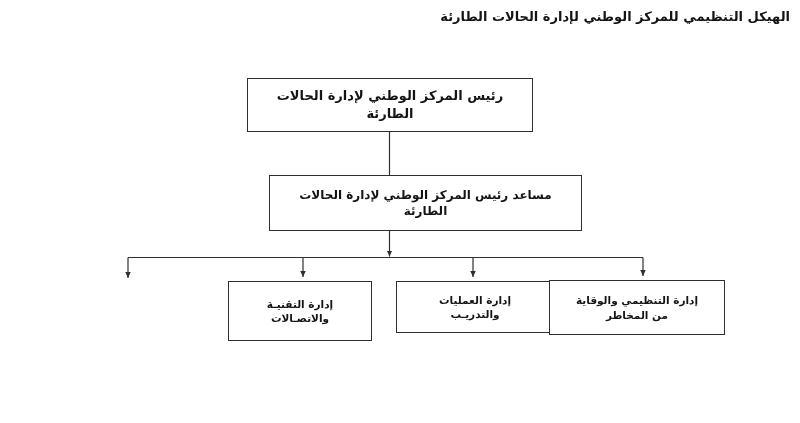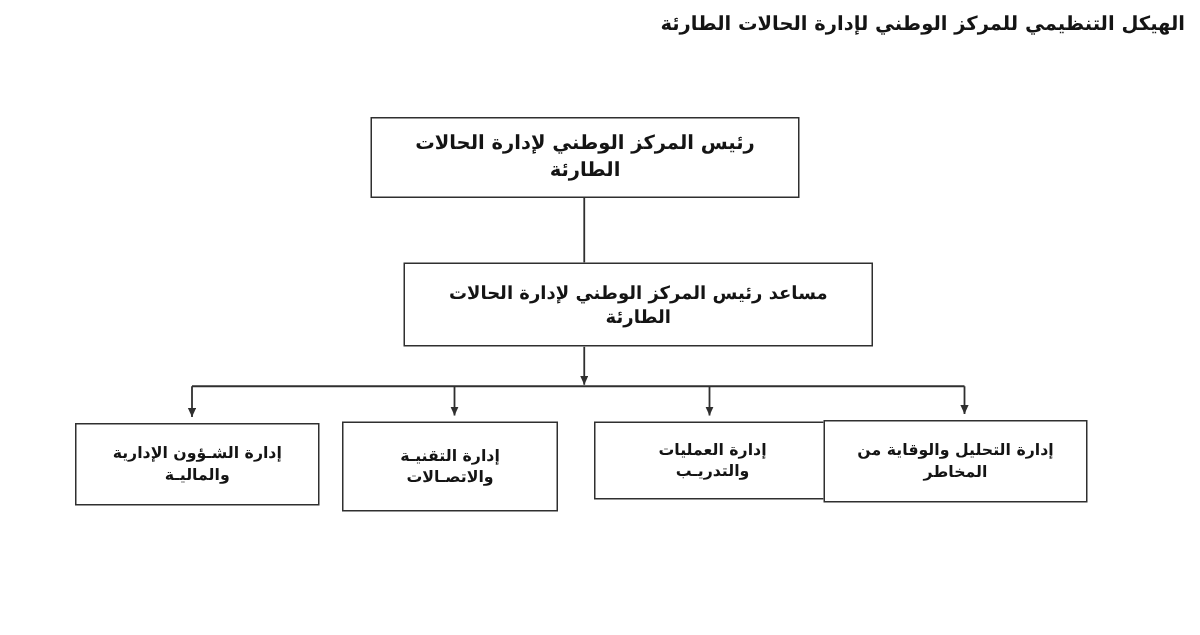--- a/index.html
+++ b/index.html
@@ -98,21 +98,20 @@
     <line x1="128" y1="257.5" x2="128" y2="278" marker-end="url(#arrow)"></line>
     <line x1="303" y1="257.5" x2="303" y2="277" marker-end="url(#arrow)"></line>
     <line x1="473" y1="257.5" x2="473" y2="277" marker-end="url(#arrow)"></line>
     <line x1="643" y1="257.5" x2="643" y2="276" marker-end="url(#arrow)"></line>
   </svg>
 
   <div class="org-box box-root" dir="rtl">رئيس المركز الوطني لإدارة الحالات الطارئة</div>
 
   <div class="org-box box-assistant" dir="rtl">مساعد رئيس المركز الوطني لإدارة الحالات الطارئة</div>
 
-  <div class="org-box box-dept box-dept-0" dir="rtl">إدارة الشـؤون الإدارية والماليـة</div>
 
   <div class="org-box box-dept box-dept-1" dir="rtl">إدارة التقنيـة والاتصـالات</div>
 
   <div class="org-box box-dept box-dept-2" dir="rtl">إدارة العمليات والتدريـب</div>
 
-  <div class="org-box box-dept box-dept-3" dir="rtl">إدارة التحليل والوقاية من المخاطر</div>
+  <div class="org-box box-dept box-dept-3" dir="rtl">إدارة التنظيمي والوقاية من المخاطر</div>
 
 </div>
 
 </body></html>

